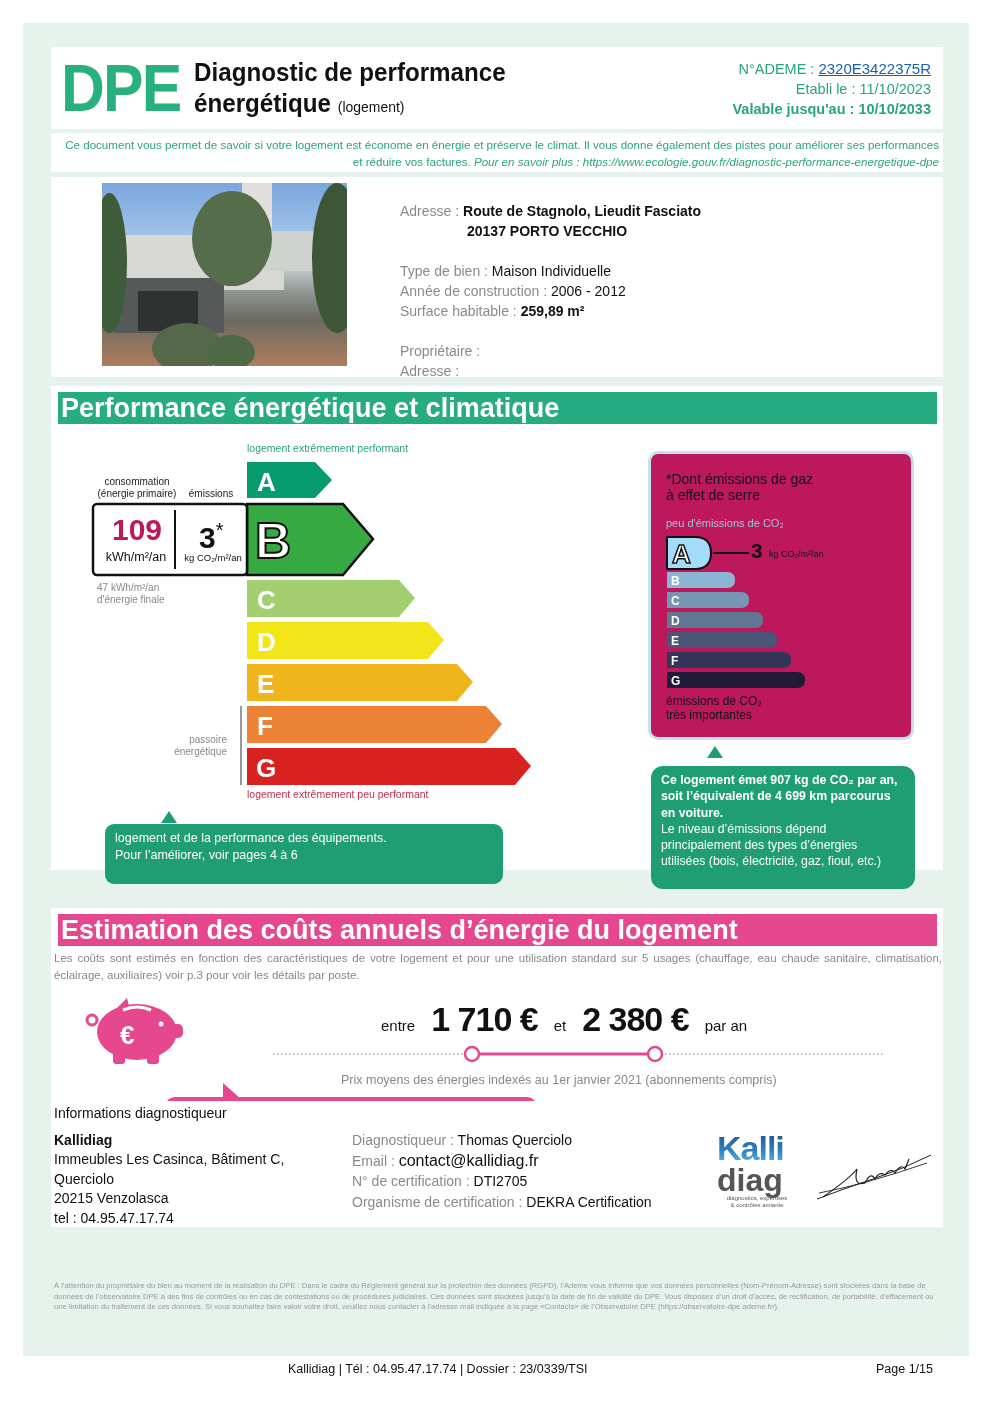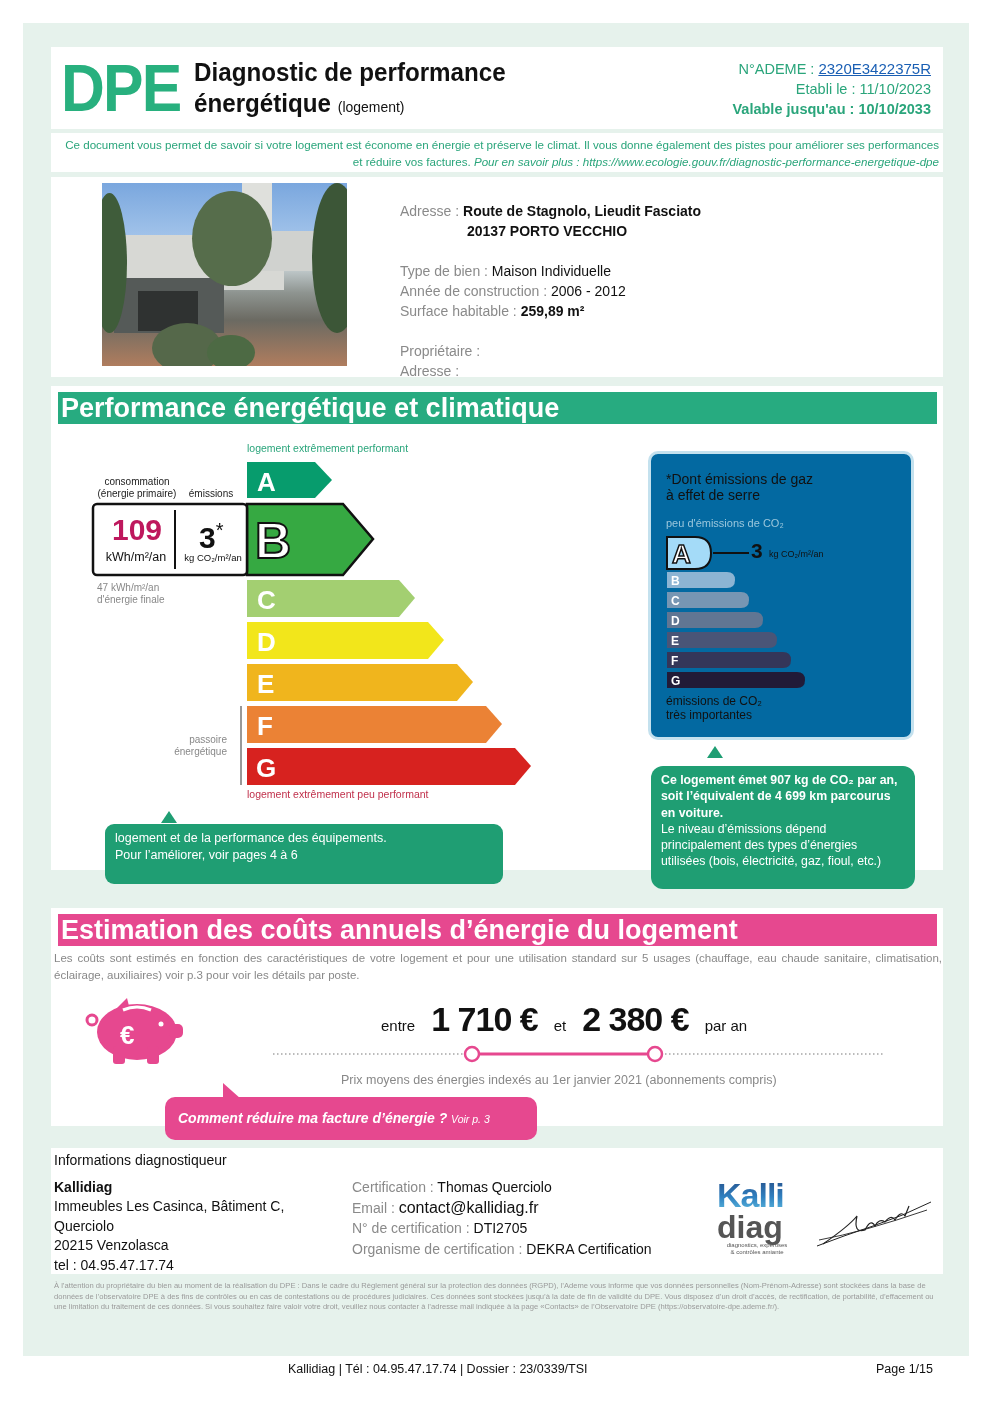--- a/index.html
+++ b/index.html
@@ -30,32 +30,32 @@
   
   #perf { left: 51px; top: 386px; width: 892px; height: 484px; }
   .sect-head { position: absolute; left: 7px; top: 6px; width: 879px; height: 32px; color: #fff; font-size: 27px; font-weight: bold; padding-left: 3px; line-height: 32px; font-family: "Liberation Sans", sans-serif; }
   .sect-head.g { background: #27ab80; }
   .sect-head.p { background: #e6488f; }
   .chart-abs { position: absolute; }
   .cap-small { font-size: 10px; color: #222; text-align: center; line-height: 12px; }
   .note-grey { font-size: 10px; color: #888; line-height: 12px; }
   .bubble { position: absolute; background: #1f9e73; color: #fff; border-radius: 9px; font-size: 12.5px; line-height: 16.5px; padding: 6px 10px; }
   .bubble-tip { position: absolute; width: 0; height: 0; border-left: 8px solid transparent; border-right: 8px solid transparent; border-bottom: 12px solid #1f9e73; }
-  .ghg-box { position: absolute; left: 597px; top: 65px; width: 266px; height: 289px; border: 3px solid #c4e1ee; border-radius: 10px; background: #0369a1; }
+  .ghg-box { position: absolute; left: 597px; top: 65px; width: 266px; height: 289px; border: 3px solid #c4e1ee; border-radius: 10px; background: #be185d; }
   
   #cost { left: 51px; top: 908px; width: 892px; height: 218px; }
   .cost-desc { position: absolute; left: 3px; top: 42px; width: 888px; font-size: 11.5px; color: #888; line-height: 17px; text-align: justify; }
   .cost-line { position: absolute; left: 330px; top: 92px; font-size: 15px; color: #111; display: flex; align-items: baseline; gap: 16px; white-space: nowrap; }
   .cost-line .big { font-size: 34px; font-weight: bold; letter-spacing: -1px; }
   .price-note { position: absolute; left: 290px; top: 165px; font-size: 12.5px; color: #888; }
   .pink-bubble { position: absolute; left: 114px; top: 189px; width: 372px; height: 43px; background: #e6488f; border-radius: 10px; color: #fff; font-weight: bold; font-size: 14px; line-height: 43px; padding-left: 13px; font-style: italic; }
   .pink-bubble small { font-weight: normal; font-size: 10.5px; }
   .pink-tip { position: absolute; left: 172px; top: 175px; width: 0; height: 0; border-left: 0 solid transparent; border-right: 18px solid transparent; border-bottom: 16px solid #e6488f; }
   
-  #diag { left: 51px; top: 1148px; width: 892px; height: 126px; }
+  #diag { left: 51px; top: 1101px; width: 892px; height: 126px; }
   .diag-left { position: absolute; left: 3px; top: 3px; font-size: 14px; line-height: 19.5px; color: #111; }
   .diag-right { position: absolute; left: 301px; top: 29px; font-size: 14px; line-height: 20.5px; color: #111; }
   .diag-right .lbl { color: #8a8a8a; }
   .logo-kalli { position: absolute; left: 666px; top: 30px; width: 80px; }
   .legal { position: absolute; left: 54px; top: 1281px; width: 888px; font-size: 7.6px; line-height: 10.5px; color: #9a9a9a; }
   .footer { position: absolute; top: 1362px; font-size: 12.5px; color: #111; }
 </style>
 </head>
 <body>
 
@@ -240,21 +240,21 @@
 <div class="panel" id="diag">
   <div class="diag-left">
     <div style="margin-bottom:7px">Informations diagnostiqueur</div>
     <div style="font-weight:bold">Kallidiag</div>
     <div>Immeubles Les Casinca, Bâtiment C,</div>
     <div>Querciolo</div>
     <div>20215 Venzolasca</div>
     <div>tel : 04.95.47.17.74</div>
   </div>
   <div class="diag-right">
-    <div><span class="lbl">Certification : </span><span>Thomas Querciolo</span></div>
+    <div><span class="lbl">Diagnostiqueur : </span><span>Thomas Querciolo</span></div>
     <div><span class="lbl">Email : </span><span style="font-size:16px">contact@kallidiag.fr</span></div>
     <div><span class="lbl">N° de certification : </span><span>DTI2705</span></div>
     <div><span class="lbl">Organisme de certification : </span><span>DEKRA Certification</span></div>
   </div>
   <div class="logo-kalli">
     <div style="font-size:34px;font-weight:bold;line-height:34px;color:#2c6aa8;letter-spacing:-1px;background:linear-gradient(180deg,#27508a 0%,#2f7fbf 55%,#5bb9de 100%);-webkit-background-clip:text;background-clip:text;-webkit-text-fill-color:transparent;">Kalli</div>
     <div style="font-size:32px;font-weight:bold;line-height:30px;color:#555;">diag</div>
     <div style="font-size:6px;color:#555;text-align:center;line-height:7px;">
         <div>diagnostics, expertises</div>
         <div>&amp; contrôles amiante</div>

